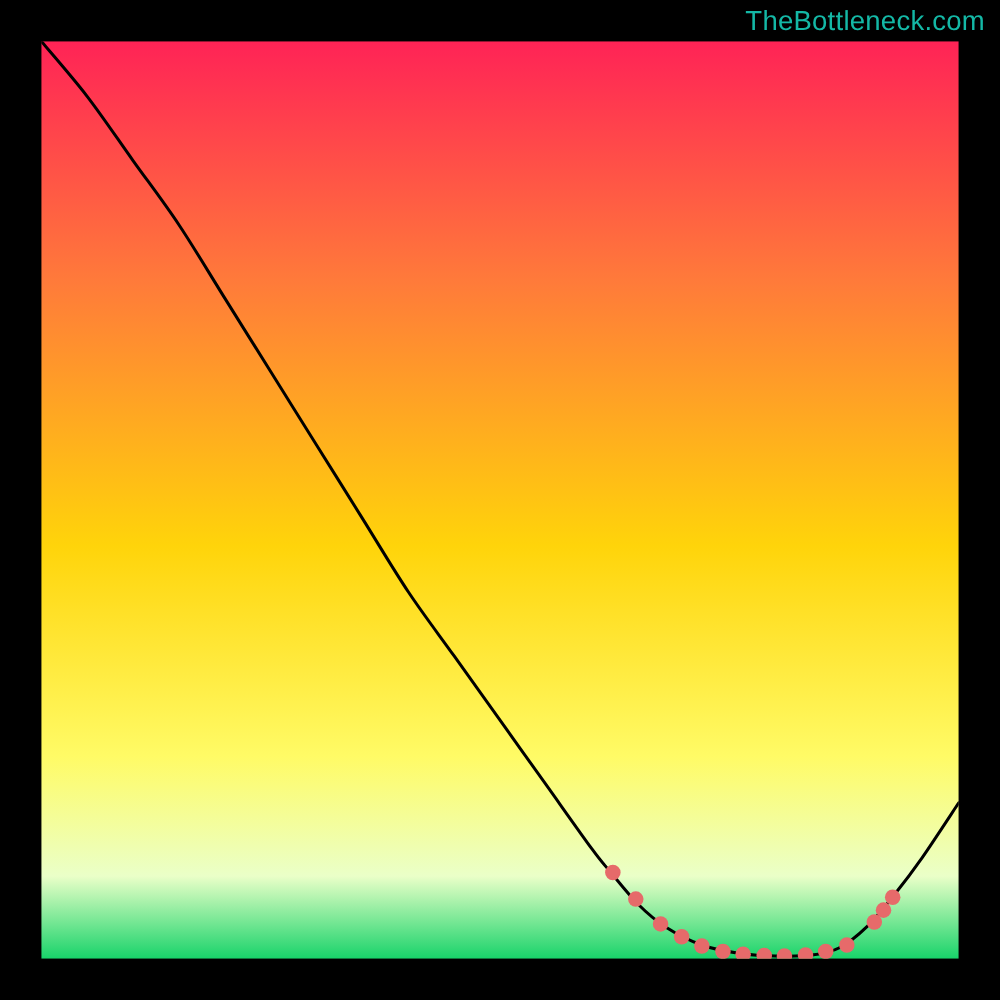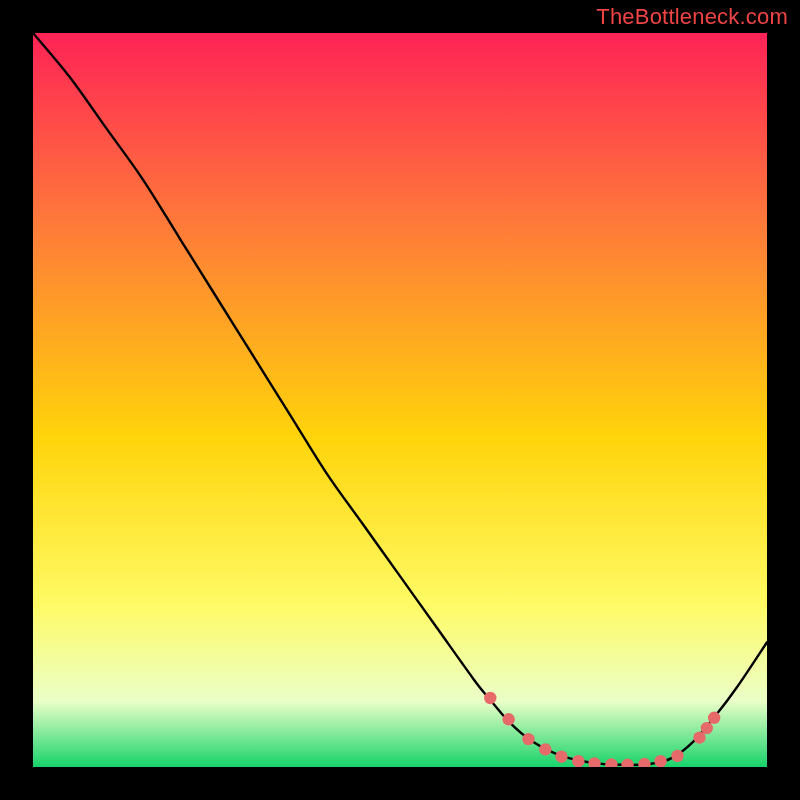--- a/index.html
+++ b/index.html
@@ -14,21 +14,21 @@
   .stage {
     position: relative;
     width: 800px;
     height: 800px;
     background: #000;
   }
   .watermark {
     position: absolute;
     top: 4px;
     right: 12px;
-    color: #ef4444;
+    color: #14b8a6;
     font-size: 22px;
     font-weight: 500;
     letter-spacing: 0.2px;
     user-select: none;
   }
   
   .plot {
     position: absolute;
     left: 33px;
     top: 33px;

